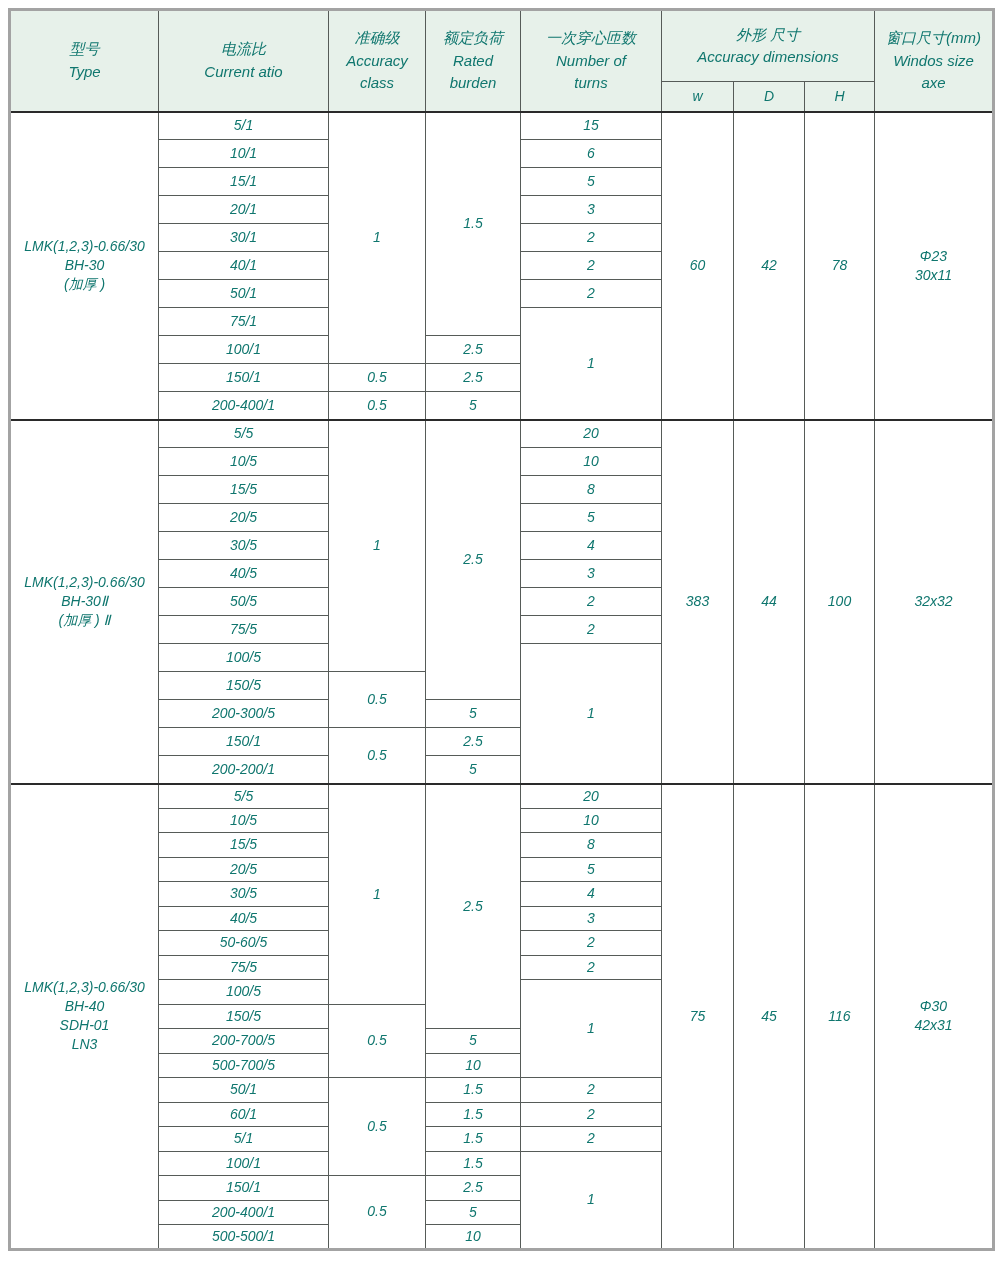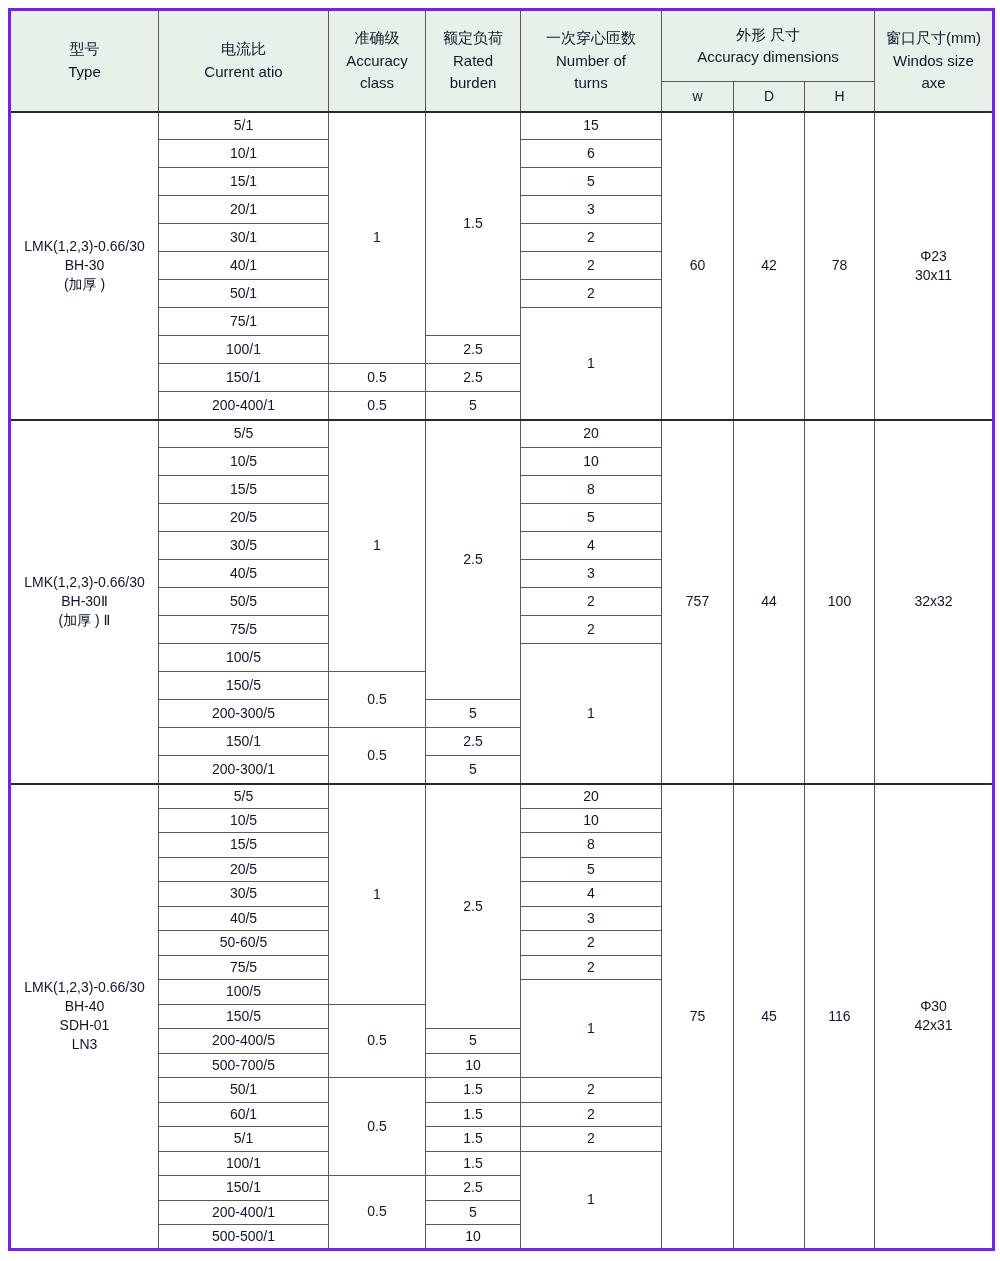--- a/index.html
+++ b/index.html
@@ -2,22 +2,23 @@
 <html><head>
 <meta charset="utf-8">
 <style>
   html,body{margin:0;padding:0;background:#ffffff;}
   body{width:1000px;height:1261px;font-family:"Liberation Sans",sans-serif;}
   .sheet{position:relative;width:984px;margin:0;padding:8px;}
   table.spec{
     border-collapse:collapse;
     table-layout:fixed;
     width:984px;
-    border:3px solid #6d28d9;
-    color:#0f172a;
+    border:3px solid #a3a3a3;
+    color:#0f766e;
+    font-style:italic;
   }
   th,td{
     border:1px solid #565b58;
     text-align:center;
     vertical-align:middle;
     white-space:pre-line;
     padding:0;
     overflow:hidden;
   }
   thead th{
@@ -136,21 +137,21 @@
           <td>5</td>
         </tr>
         <tr class="group-start">
           <td rowspan="13">LMK(1,2,3)-0.66/30
 BH-30Ⅱ
 (加厚 )  Ⅱ</td>
           <td>5/5</td>
           <td rowspan="9">1</td>
           <td rowspan="10">2.5</td>
           <td>20</td>
-          <td rowspan="13">757</td>
+          <td rowspan="13">383</td>
           <td rowspan="13">44</td>
           <td rowspan="13">100</td>
           <td rowspan="13">32x32</td>
         </tr>
         <tr>
           <td>10/5</td>
           <td>10</td>
         </tr>
         <tr>
           <td>15/5</td>
@@ -187,21 +188,21 @@
         <tr>
           <td>200-300/5</td>
           <td>5</td>
         </tr>
         <tr>
           <td>150/1</td>
           <td rowspan="2">0.5</td>
           <td>2.5</td>
         </tr>
         <tr>
-          <td>200-300/1</td>
+          <td>200-200/1</td>
           <td>5</td>
         </tr>
         <tr class="group-start compact">
           <td rowspan="19">LMK(1,2,3)-0.66/30
 BH-40
 SDH-01
 LN3</td>
           <td>5/5</td>
           <td rowspan="9">1</td>
           <td rowspan="10">2.5</td>
@@ -242,21 +243,21 @@
         </tr>
         <tr class="compact">
           <td>100/5</td>
           <td rowspan="4">1</td>
         </tr>
         <tr class="compact">
           <td>150/5</td>
           <td rowspan="3">0.5</td>
         </tr>
         <tr class="compact">
-          <td>200-400/5</td>
+          <td>200-700/5</td>
           <td>5</td>
         </tr>
         <tr class="compact">
           <td>500-700/5</td>
           <td>10</td>
         </tr>
         <tr class="compact">
           <td>50/1</td>
           <td rowspan="4">0.5</td>
           <td>1.5</td>

